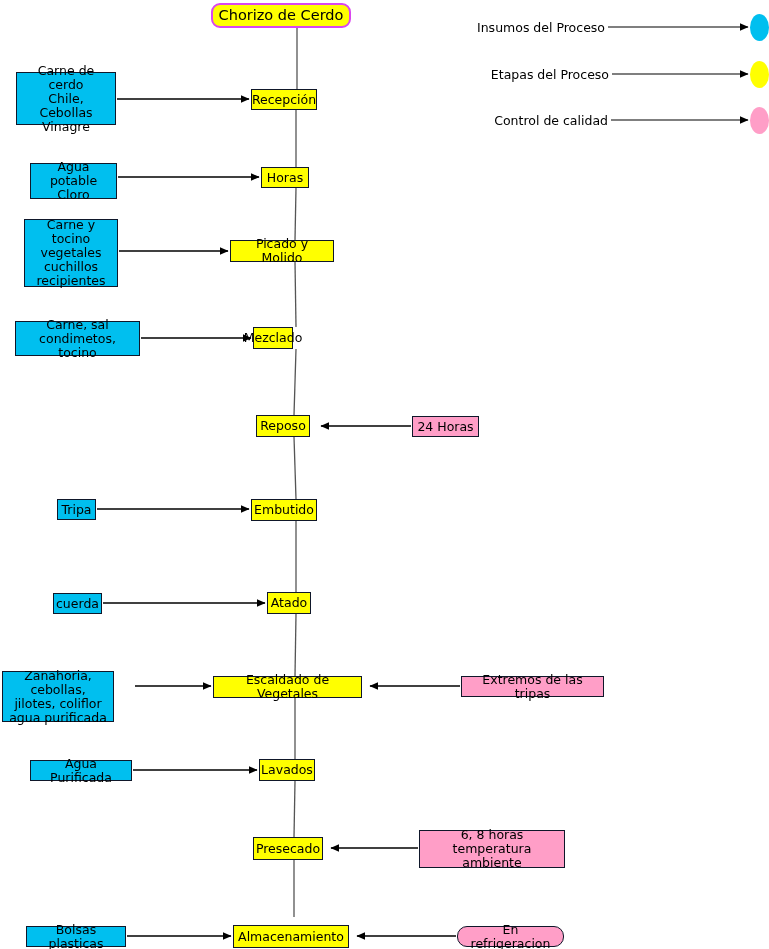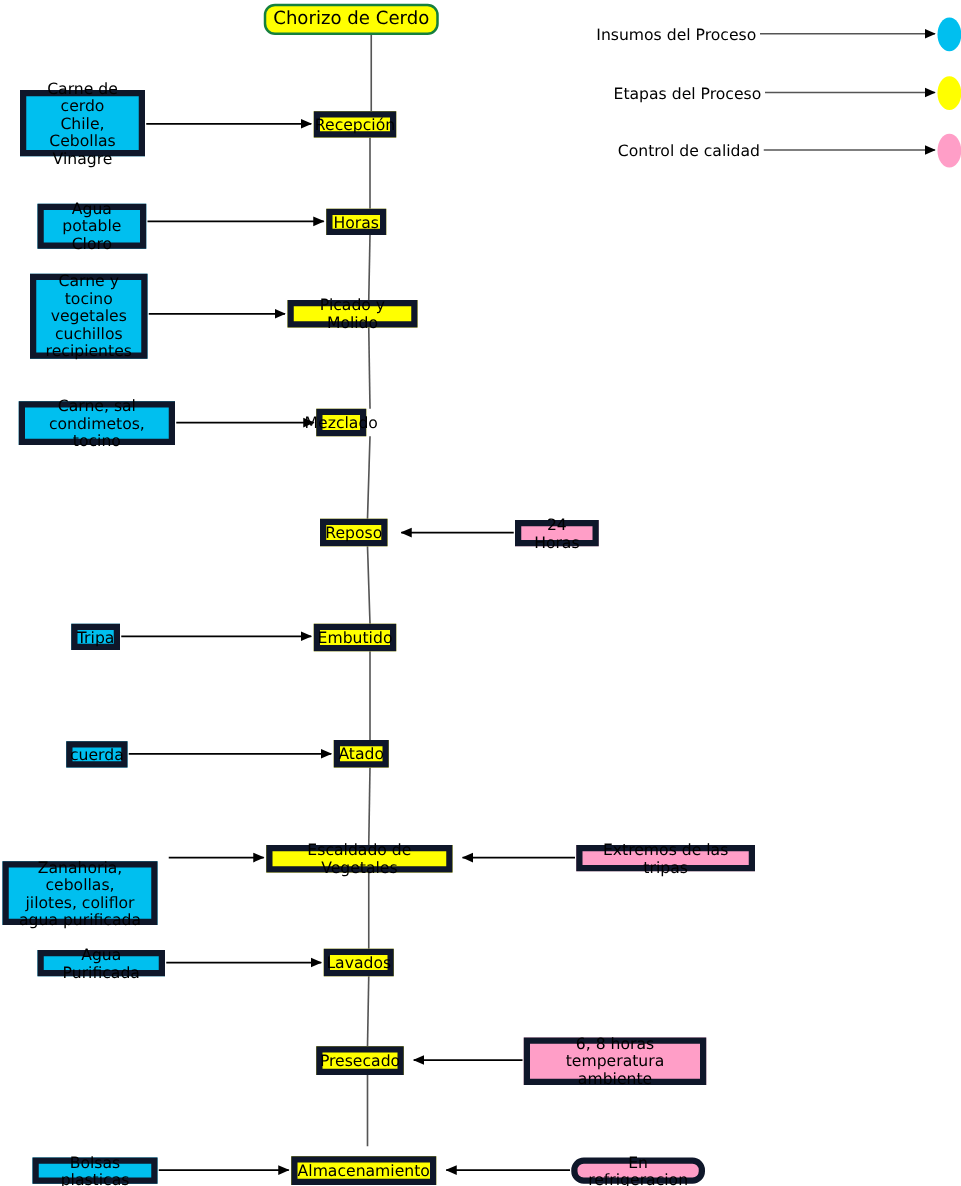--- a/index.html
+++ b/index.html
@@ -26,29 +26,29 @@
     height: 949px;
     pointer-events: none;
   }
   .node {
     position: absolute;
     box-sizing: border-box;
     display: flex;
     align-items: center;
     justify-content: center;
     text-align: center;
-    border: 5px solid #0f172a;
+    border: 1px solid #0f172a;
     color: #000000;
     line-height: 1.12;
     white-space: pre-line;
     z-index: 3;
   }
   .node.title {
     background: #ffff00;
-    border: 2px solid #15803d;
+    border: 2px solid #d946ef;
     border-radius: 9px;
     font-size: 14.5px;
   }
   .node.stage {
     background: #ffff00;
     font-size: 12.5px;
     padding: 0 4px;
   }
   .node.input {
     background: #00bfef;
@@ -163,21 +163,21 @@
 cuchillos
 recipientes</div>
 
   <div class="node input" style="left:15px; top:321px; width:125px; height:35px;">Carne, sal
 condimetos, tocino</div>
 
   <div class="node input" style="left:57px; top:499px; width:39px; height:21px;">Tripa</div>
 
   <div class="node input" style="left:53px; top:593px; width:49px; height:21px;">cuerda</div>
 
-  <div class="node input" style="left:2px; top:689px; width:124px; height:51px;">Zanahoria, cebollas,
+  <div class="node input" style="left:2px; top:671px; width:112px; height:51px;">Zanahoria, cebollas,
 jilotes, coliflor
 agua purificada</div>
 
   <div class="node input" style="left:30px; top:760px; width:102px; height:21px;">Agua Purificada</div>
 
   <div class="node input" style="left:26px; top:926px; width:100px; height:21px;">Bolsas plasticas</div>
 
   <div class="node quality" style="left:412px; top:416px; width:67px; height:21px;">24 Horas</div>
 
   <div class="node quality" style="left:461px; top:676px; width:143px; height:21px;">Extremos de las tripas</div>

